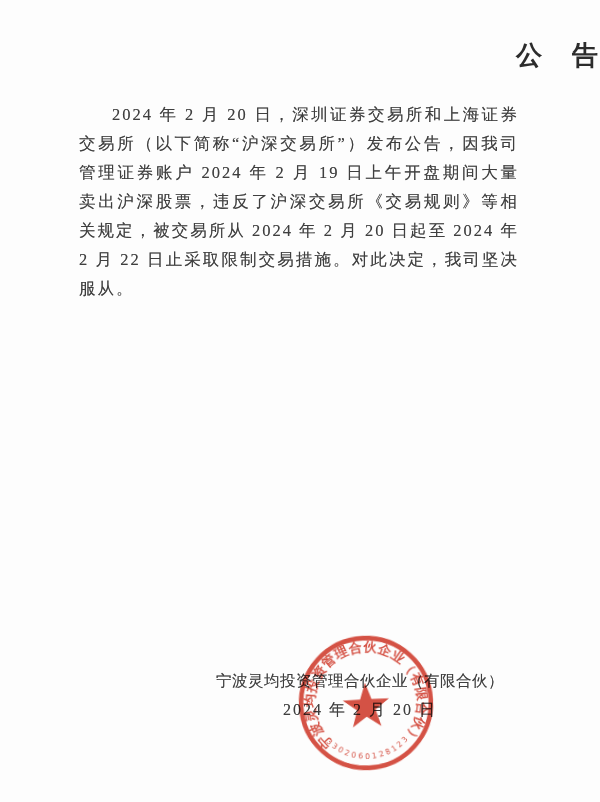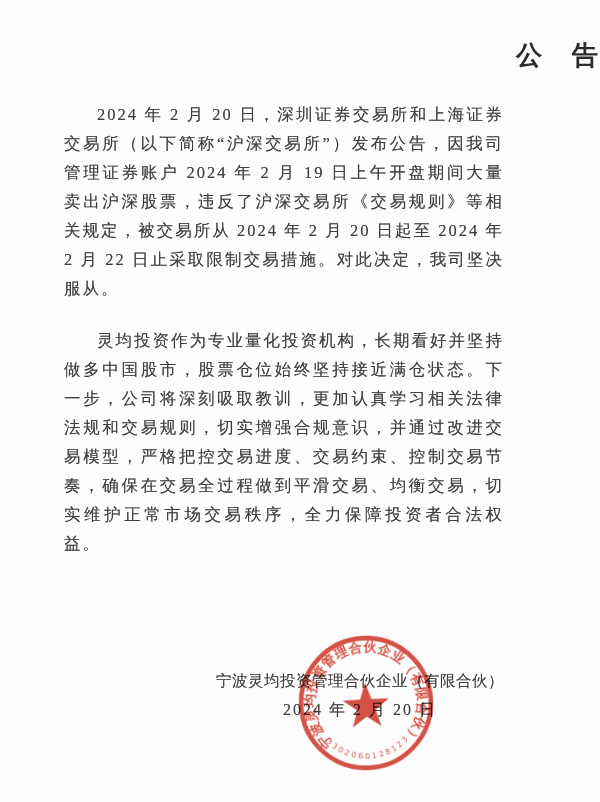--- a/index.html
+++ b/index.html
@@ -24,21 +24,21 @@
     margin: 0;
     text-align: right;
     font-size: 26px;
     font-weight: bold;
     color: #2c2c2c;
     letter-spacing: 2px;
   }
   .content {
     position: absolute;
     top: 100px;
-    left: 64px;
+    left: 79px;
     width: 440px;
   }
   .content p {
     margin: 0 0 23px 0;
     font-size: 16.5px;
     line-height: 29px;
     letter-spacing: 2px;
     text-align: justify;
     text-indent: 2em;
     color: #3f3f3f;
@@ -93,21 +93,20 @@
 </style>
 </head>
 <body>
 
 <div class="page">
 
   <h1 class="title">公　告</h1>
 
   <div class="content">
     <p>2024 年 2 月 20 日，深圳证券交易所和上海证券交易所（以下简称“沪深交易所”）发布公告，因我司管理证券账户 2024 年 2 月 19 日上午开盘期间大量卖出沪深股票，违反了沪深交易所《交易规则》等相关规定，被交易所从 2024 年 2 月 20 日起至 2024 年 2 月 22 日止采取限制交易措施。对此决定，我司坚决服从。</p>
-    <p>灵均投资作为专业量化投资机构，长期看好并坚持做多中国股市，股票仓位始终坚持接近满仓状态。下一步，公司将深刻吸取教训，更加认真学习相关法律法规和交易规则，切实增强合规意识，并通过改进交易模型，严格把控交易进度、交易约束、控制交易节奏，确保在交易全过程做到平滑交易、均衡交易，切实维护正常市场交易秩序，全力保障投资者合法权益。</p>
   </div>
 
   <div class="signature">
     <div class="company">宁波灵均投资管理合伙企业（有限合伙）</div>
     <div class="date">2024 年 2 月 20 日</div>
   </div>
 
   <svg class="seal" viewBox="0 0 146 146">
     <circle cx="73" cy="73" r="64" fill="none" stroke-width="4.5" stroke="#d13a2b"></circle>
 

